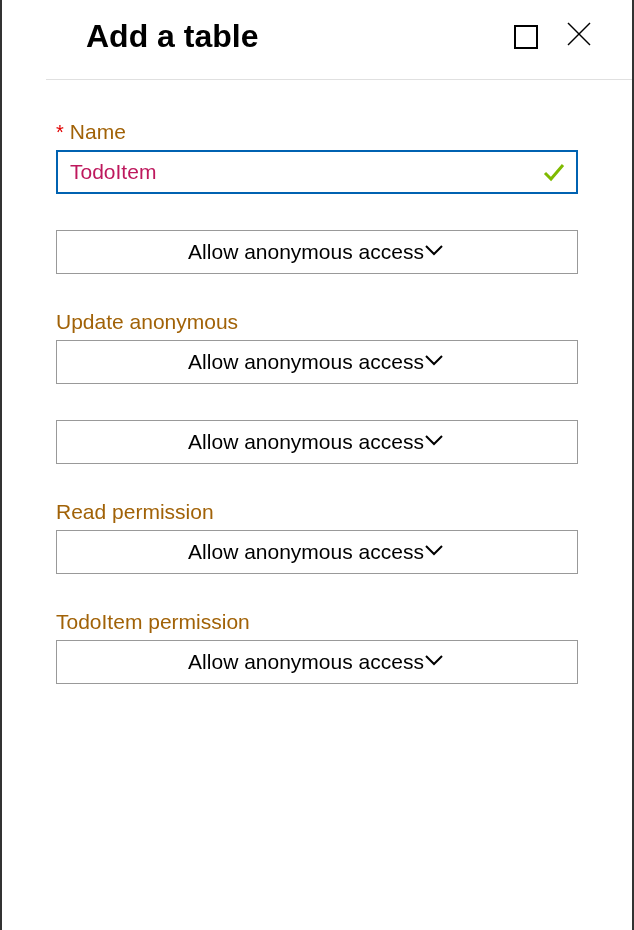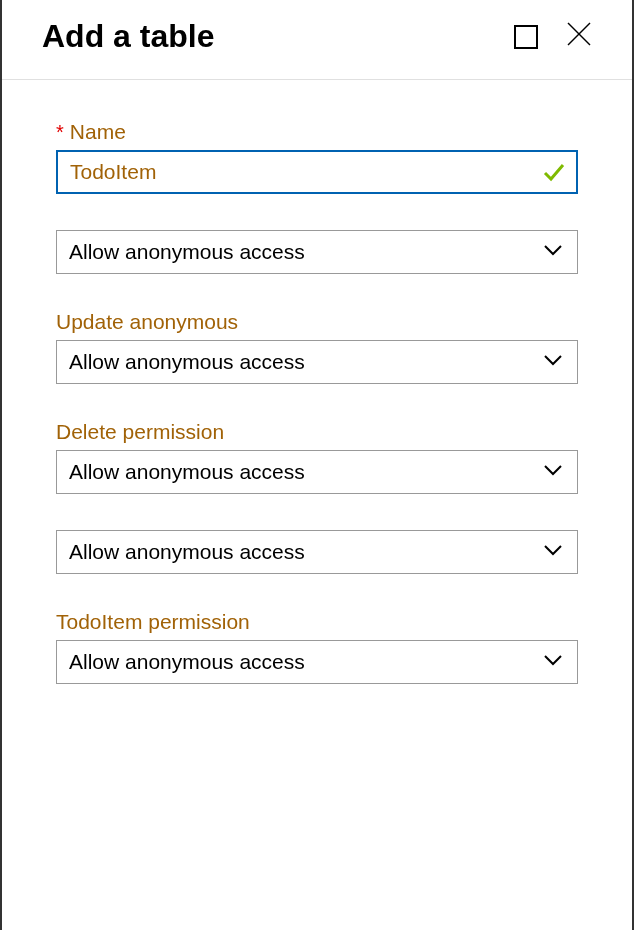--- a/index.html
+++ b/index.html
@@ -15,20 +15,21 @@
       border-left: 2px solid #333;
       border-right: 2px solid #333;
       position: relative;
     }
     .header {
       display: flex;
       align-items: center;
       justify-content: space-between;
       padding: 18px 40px 24px 40px;
       border-bottom: 1px solid #e0e0e0;
+      margin-left: 44px;
     }
     .title {
       font-size: 32px;
       font-weight: 700;
       color: #000;
     }
     .header-icons {
       display: flex;
       align-items: center;
       gap: 28px;
@@ -73,37 +74,37 @@
       display: flex;
       align-items: center;
     }
     .name-input {
       border: none;
       outline: none;
       width: 100%;
       height: 100%;
       padding: 0 40px 0 12px;
       font-size: 21px;
-      color: #a16207;
+      color: #be185d;
       font-family: inherit;
     }
     .check-icon {
       position: absolute;
       right: 10px;
       top: 50%;
       transform: translateY(-50%);
       width: 24px;
       height: 24px;
     }
     .dropdown {
       border: 1px solid #999;
       height: 44px;
       display: flex;
       align-items: center;
-      justify-content: space-between;
+      justify-content: center;
       padding: 0 14px 0 12px;
       cursor: pointer;
       background: #fff;
     }
     .dropdown-value {
       font-size: 21px;
       color: #000;
     }
     .chevron-down {
       width: 20px;
@@ -162,34 +163,34 @@
       <span class="dropdown-value">Allow anonymous access</span>
       <span>
         <svg class="chevron-down" viewBox="0 0 20 12">
             <polyline points="2,2 10,10 18,2" fill="none" stroke="#000" stroke-width="2"></polyline>
           </svg>
       </span>
     </div>
   </div>
 
   <div class="form-group">
-    <div class="label-row">
-      <span class="label">Delete permission</span>
-    </div>
-    <div class="dropdown">
-      <span class="dropdown-value">Allow anonymous access</span>
-      <span>
-        <svg class="chevron-down" viewBox="0 0 20 12">
-            <polyline points="2,2 10,10 18,2" fill="none" stroke="#000" stroke-width="2"></polyline>
-          </svg>
-      </span>
-    </div>
-  </div>
-
-  <div class="form-group">
+    <div class="dropdown">
+      <span class="dropdown-value">Allow anonymous access</span>
+      <span>
+        <svg class="chevron-down" viewBox="0 0 20 12">
+            <polyline points="2,2 10,10 18,2" fill="none" stroke="#000" stroke-width="2"></polyline>
+          </svg>
+      </span>
+    </div>
+  </div>
+
+  <div class="form-group">
+    <div class="label-row">
+      <span class="label">Read permission</span>
+    </div>
     <div class="dropdown">
       <span class="dropdown-value">Allow anonymous access</span>
       <span>
         <svg class="chevron-down" viewBox="0 0 20 12">
             <polyline points="2,2 10,10 18,2" fill="none" stroke="#000" stroke-width="2"></polyline>
           </svg>
       </span>
     </div>
   </div>
 

